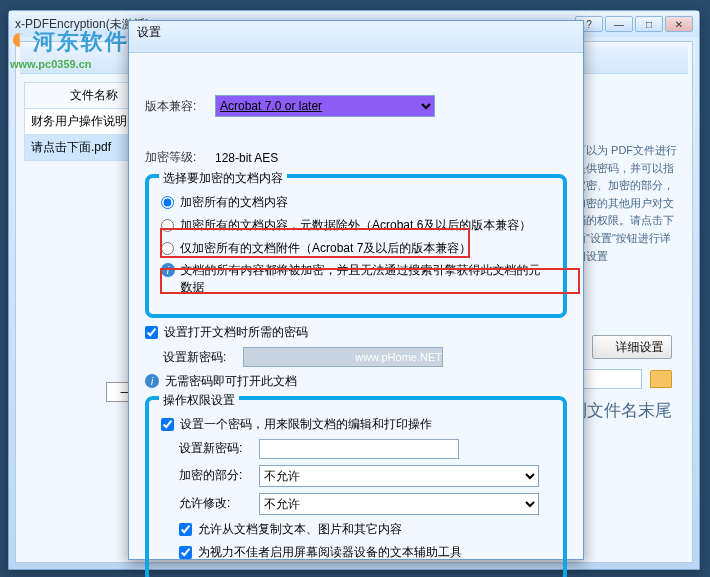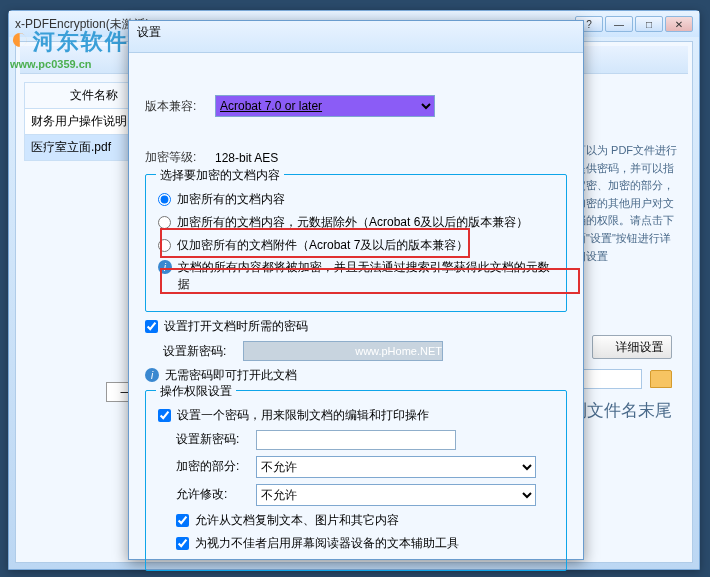--- a/index.html
+++ b/index.html
@@ -133,22 +133,22 @@
 .row .label { width: 70px; color: #333; }
 select.compat {
   width: 220px; height: 22px;
   border: 1px solid #7fa8d0;
   background: #8b5cf6;
   font-family: inherit;
   font-size: 12px;
   text-decoration: underline;
 }
 .fieldset {
-  border: 1px solid #0ea5e9;
-  border-radius: 2px;
+  border: 4px solid #0ea5e9;
+  border-radius: 8px;
   padding: 10px 12px 12px 12px;
   position: relative;
 }
 .fieldset .legend {
   position: absolute;
   top: -8px; left: 10px;
   background: #f2f8ff;
   padding: 0 4px;
   font-size: 12px;
 }
@@ -227,21 +227,21 @@
       <div class="btn">—</div>
       <div class="btn">□</div>
       <div class="btn close">✕</div>
     </div>
   </div>
   <div class="main-body">
     <div class="toolbar-top"></div>
     <div class="file-panel">
       <div class="file-header">文件名称</div>
       <div class="file-item">财务用户操作说明</div>
-      <div class="file-item selected">医疗室立面.pdf</div>
+      <div class="file-item selected">请点击下面.pdf</div>
     </div>
     <div class="plus-btn">—+</div>
     <div class="right-text">可以为 PDF文件进行提供密码，并可以指定密、加密的部分，加密的其他用户对文档的权限。请点击下面"设置"按钮进行详细设置</div>
     <div class="bottom-right">
       <button class="dlg-btn" style="width:80px;letter-spacing:0">详细设置</button>
       <div class="folder-row">
         <div class="folder-input"></div>
         <div class="folder-icon"></div>
       </div>
       <div class="bottom-label">到文件名末尾</div>

